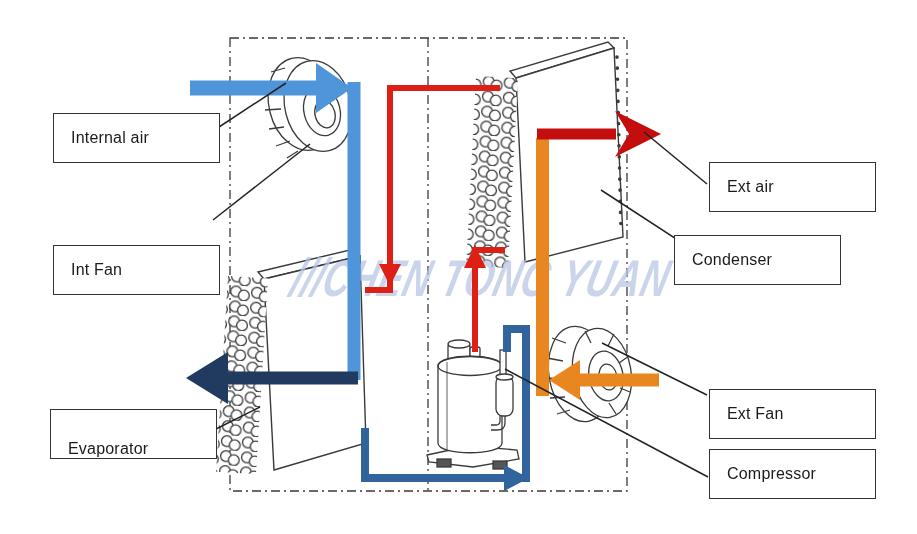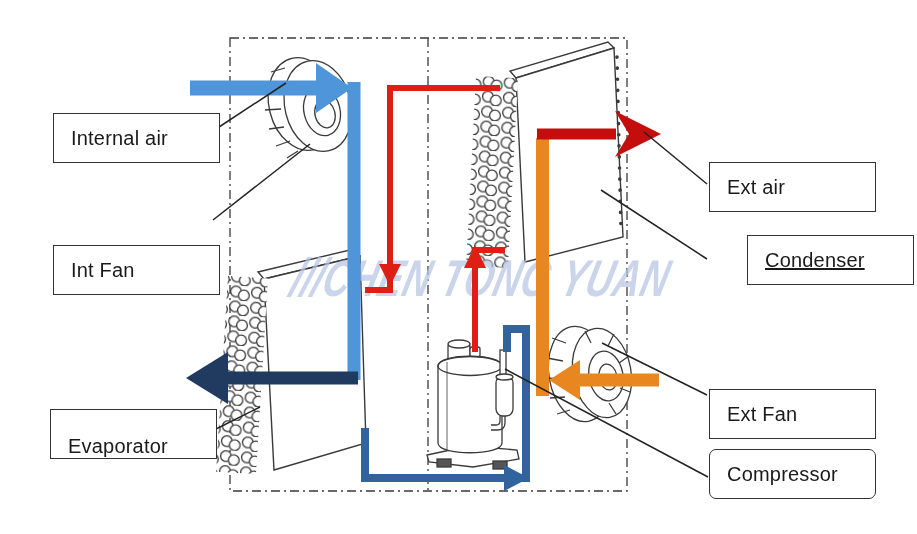--- a/index.html
+++ b/index.html
@@ -5,21 +5,21 @@
   html,body{margin:0;padding:0;background:#fff;}
   .stage{
     position:relative;width:917px;height:534px;background:#ffffff;overflow:hidden;
     font-family:"Liberation Sans",sans-serif;
   }
   .stage svg{position:absolute;left:0;top:0;}
   .label-box{
     position:absolute;width:148px;height:48px;background:#fff;
     border:1.6px solid var(--box-border,#333);
     display:flex;align-items:center;padding-left:17px;box-sizing:content-box;
-    font-size:20px;color:#1a1a1a;letter-spacing:0.2px;white-space:nowrap;
+    font-size:16px;color:#1a1a1a;letter-spacing:0.2px;white-space:nowrap;
   }
   .wm{
     font-style:italic;font-weight:bold;
   }
 </style>
 </head>
 <body>
 
 <div class="stage">
 
@@ -153,23 +153,23 @@
   </div>
   <div class="label-box" style="left:53px;top:201px;margin-top:44px;">
     <span>Int Fan</span>
   </div>
   <div class="label-box" style="left:50px;top:409px;align-items:flex-end;">
     <span>Evaporator</span>
   </div>
   <div class="label-box" style="left:709px;top:162px;text-align:right;">
     <span>Ext air</span>
   </div>
-  <div class="label-box" style="left:747px;top:235px;text-decoration:underline;">
+  <div class="label-box" style="left:674px;top:235px;">
     <span>Condenser</span>
   </div>
   <div class="label-box" style="left:709px;top:389px;">
     <span>Ext Fan</span>
   </div>
-  <div class="label-box" style="left:709px;top:449px;border-radius:7px;">
+  <div class="label-box" style="left:709px;top:449px;">
     <span>Compressor</span>
   </div>
 
 </div>
 
 </body></html>

